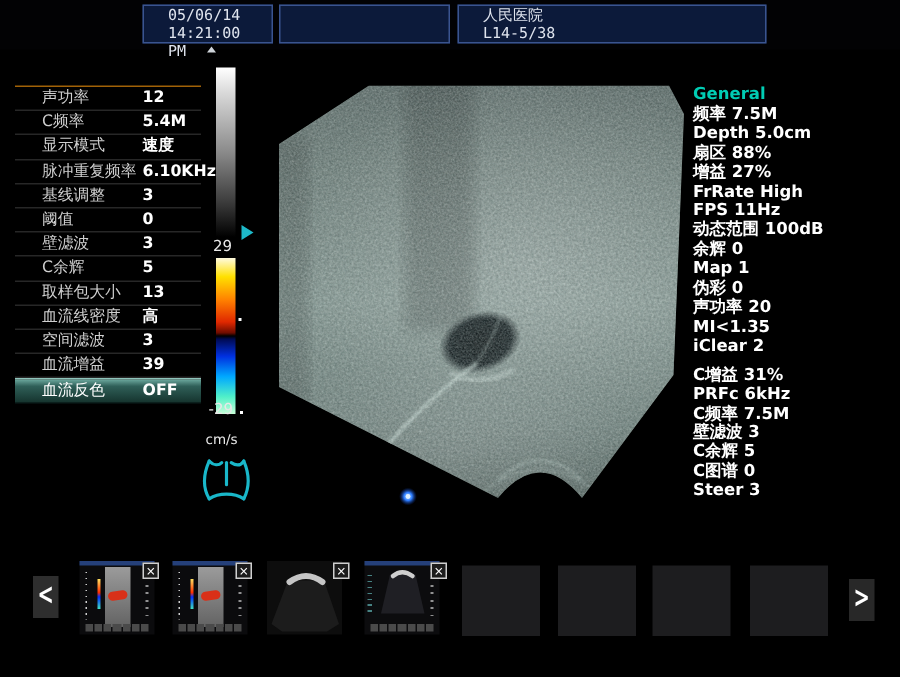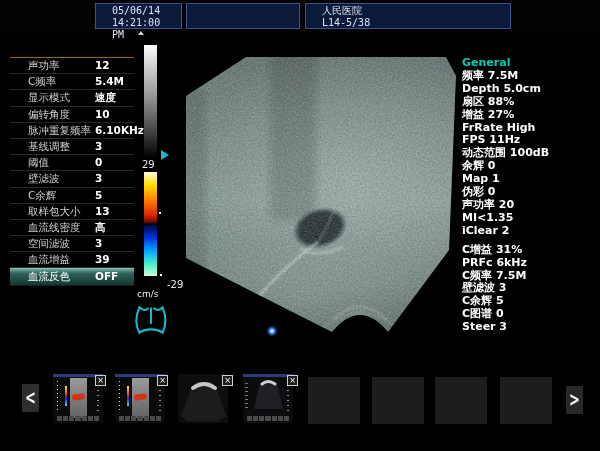--- a/index.html
+++ b/index.html
@@ -34,21 +34,21 @@
   .gray-marker{position:absolute;left:161px;top:150px;width:0;height:0;
                border-top:5px solid transparent;border-bottom:5px solid transparent;
                border-left:8px solid #1db9c9;}
   .scale-max{position:absolute;left:142px;top:159px;font-size:10px;color:#e8e8e8;}
   .colorbar{position:absolute;left:144px;top:172px;width:13px;height:104px;
             background:linear-gradient(180deg,
               #fffbe0 0%,#ffe000 12%,#ff8000 27%,#e02800 41%,#6e0c00 48%,
               #000 50%,#000a52 52%,#0030e0 63%,#00a8ff 76%,#50f0c8 89%,#c8ffd8 100%);}
   .cb-dot1{position:absolute;left:159px;top:212px;width:2px;height:2px;background:#fff;}
   .cb-dot2{position:absolute;left:160px;top:274px;width:2px;height:2px;background:#fff;}
-  .scale-min{position:absolute;left:139px;top:279px;font-size:10px;color:#e8e8e8;margin-left:28px;}
+  .scale-min{position:absolute;left:139px;top:268px;font-size:10px;color:#e8e8e8;}
   .scale-unit{position:absolute;left:137px;top:289px;font-size:9px;color:#e8e8e8;}
   .bodymark{position:absolute;left:131px;top:300px;}
 
   
   .rpanel{position:absolute;left:462px;top:45px;font-size:11px;font-weight:bold;
           line-height:12.9px;color:#fff;white-space:nowrap;margin-top:12px;}
   .rp-title{color:#00cdb4;}
   .rp-group2{margin-top:6px;}
 
   
@@ -108,24 +108,20 @@
       <span class="p-label">声功率</span>
       <span class="p-value">12</span>
       </div>
     <div class="p-row">
       <span class="p-label">C频率</span>
       <span class="p-value">5.4M</span>
       </div>
     <div class="p-row">
       <span class="p-label">显示模式</span>
       <span class="p-value">速度</span>
-      </div>
-    <div class="p-row">
-      <span class="p-label">偏转角度</span>
-      <span class="p-value">10</span>
       </div>
     <div class="p-row">
       <span class="p-label">脉冲重复频率</span>
       <span class="p-value">6.10KHz</span>
       </div>
     <div class="p-row">
       <span class="p-label">基线调整</span>
       <span class="p-value">3</span>
       </div>
     <div class="p-row">

